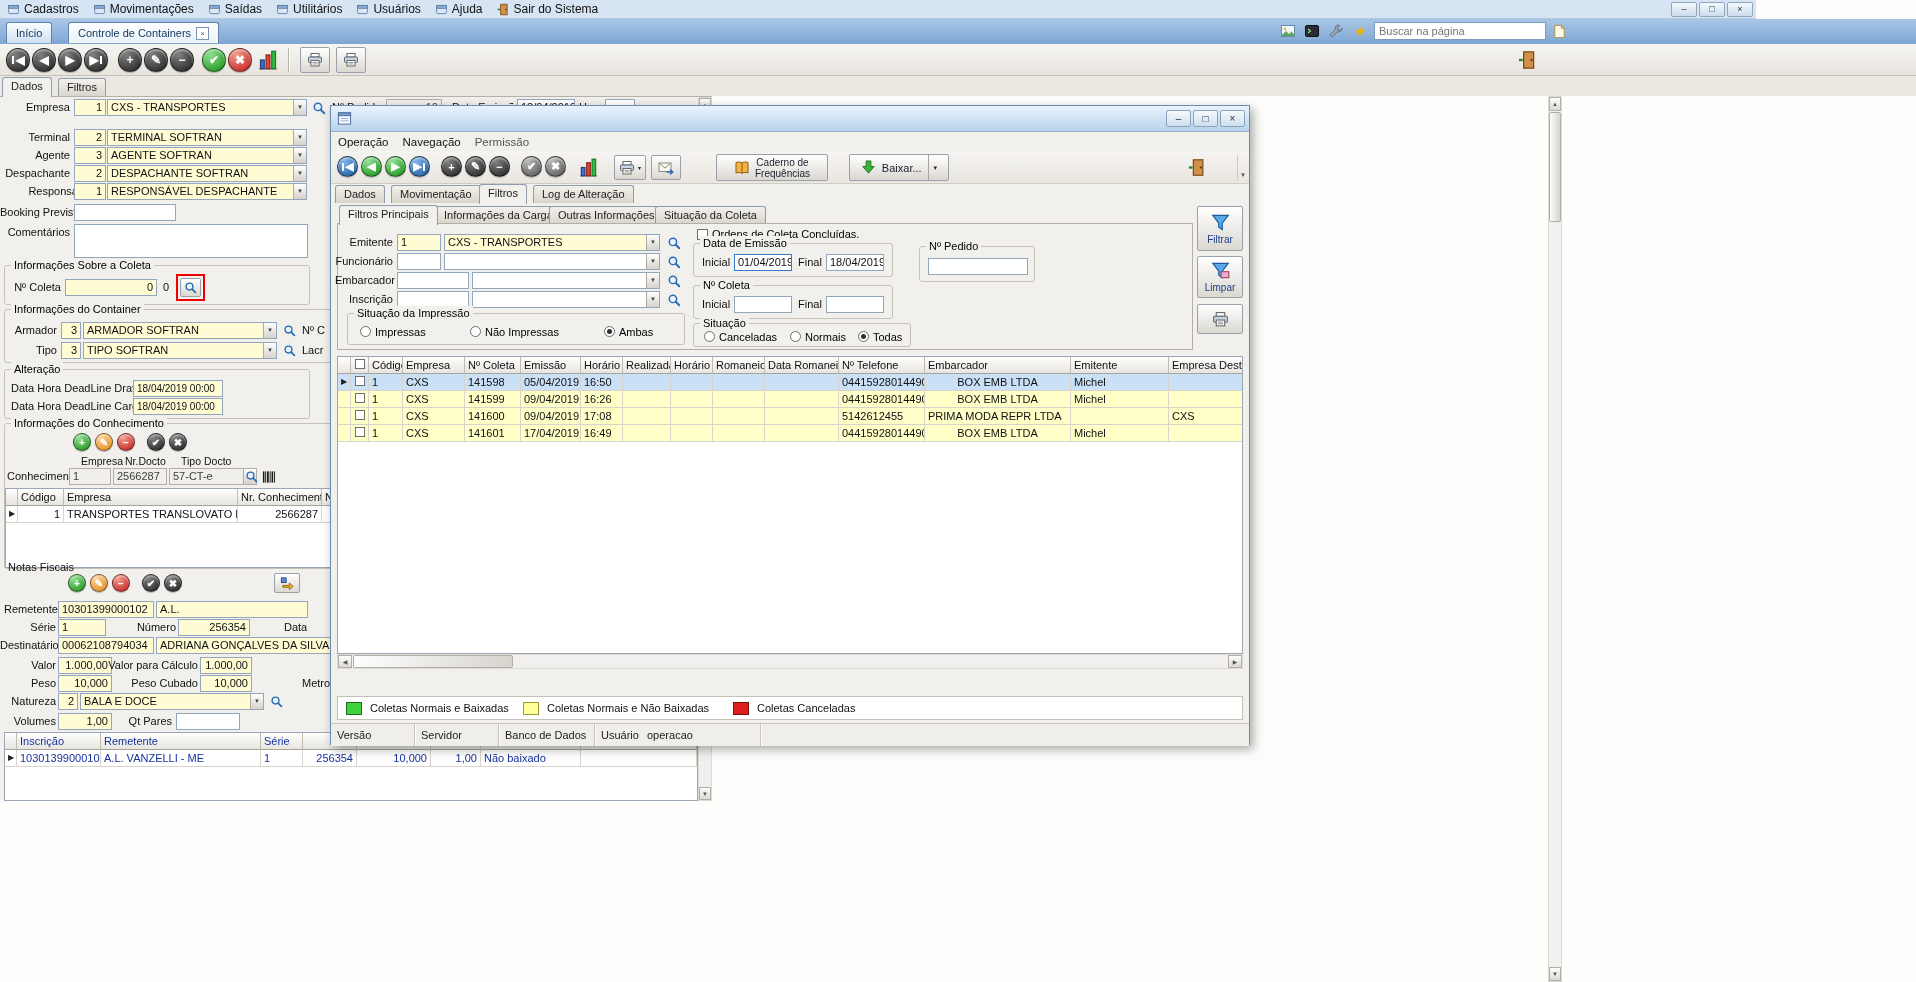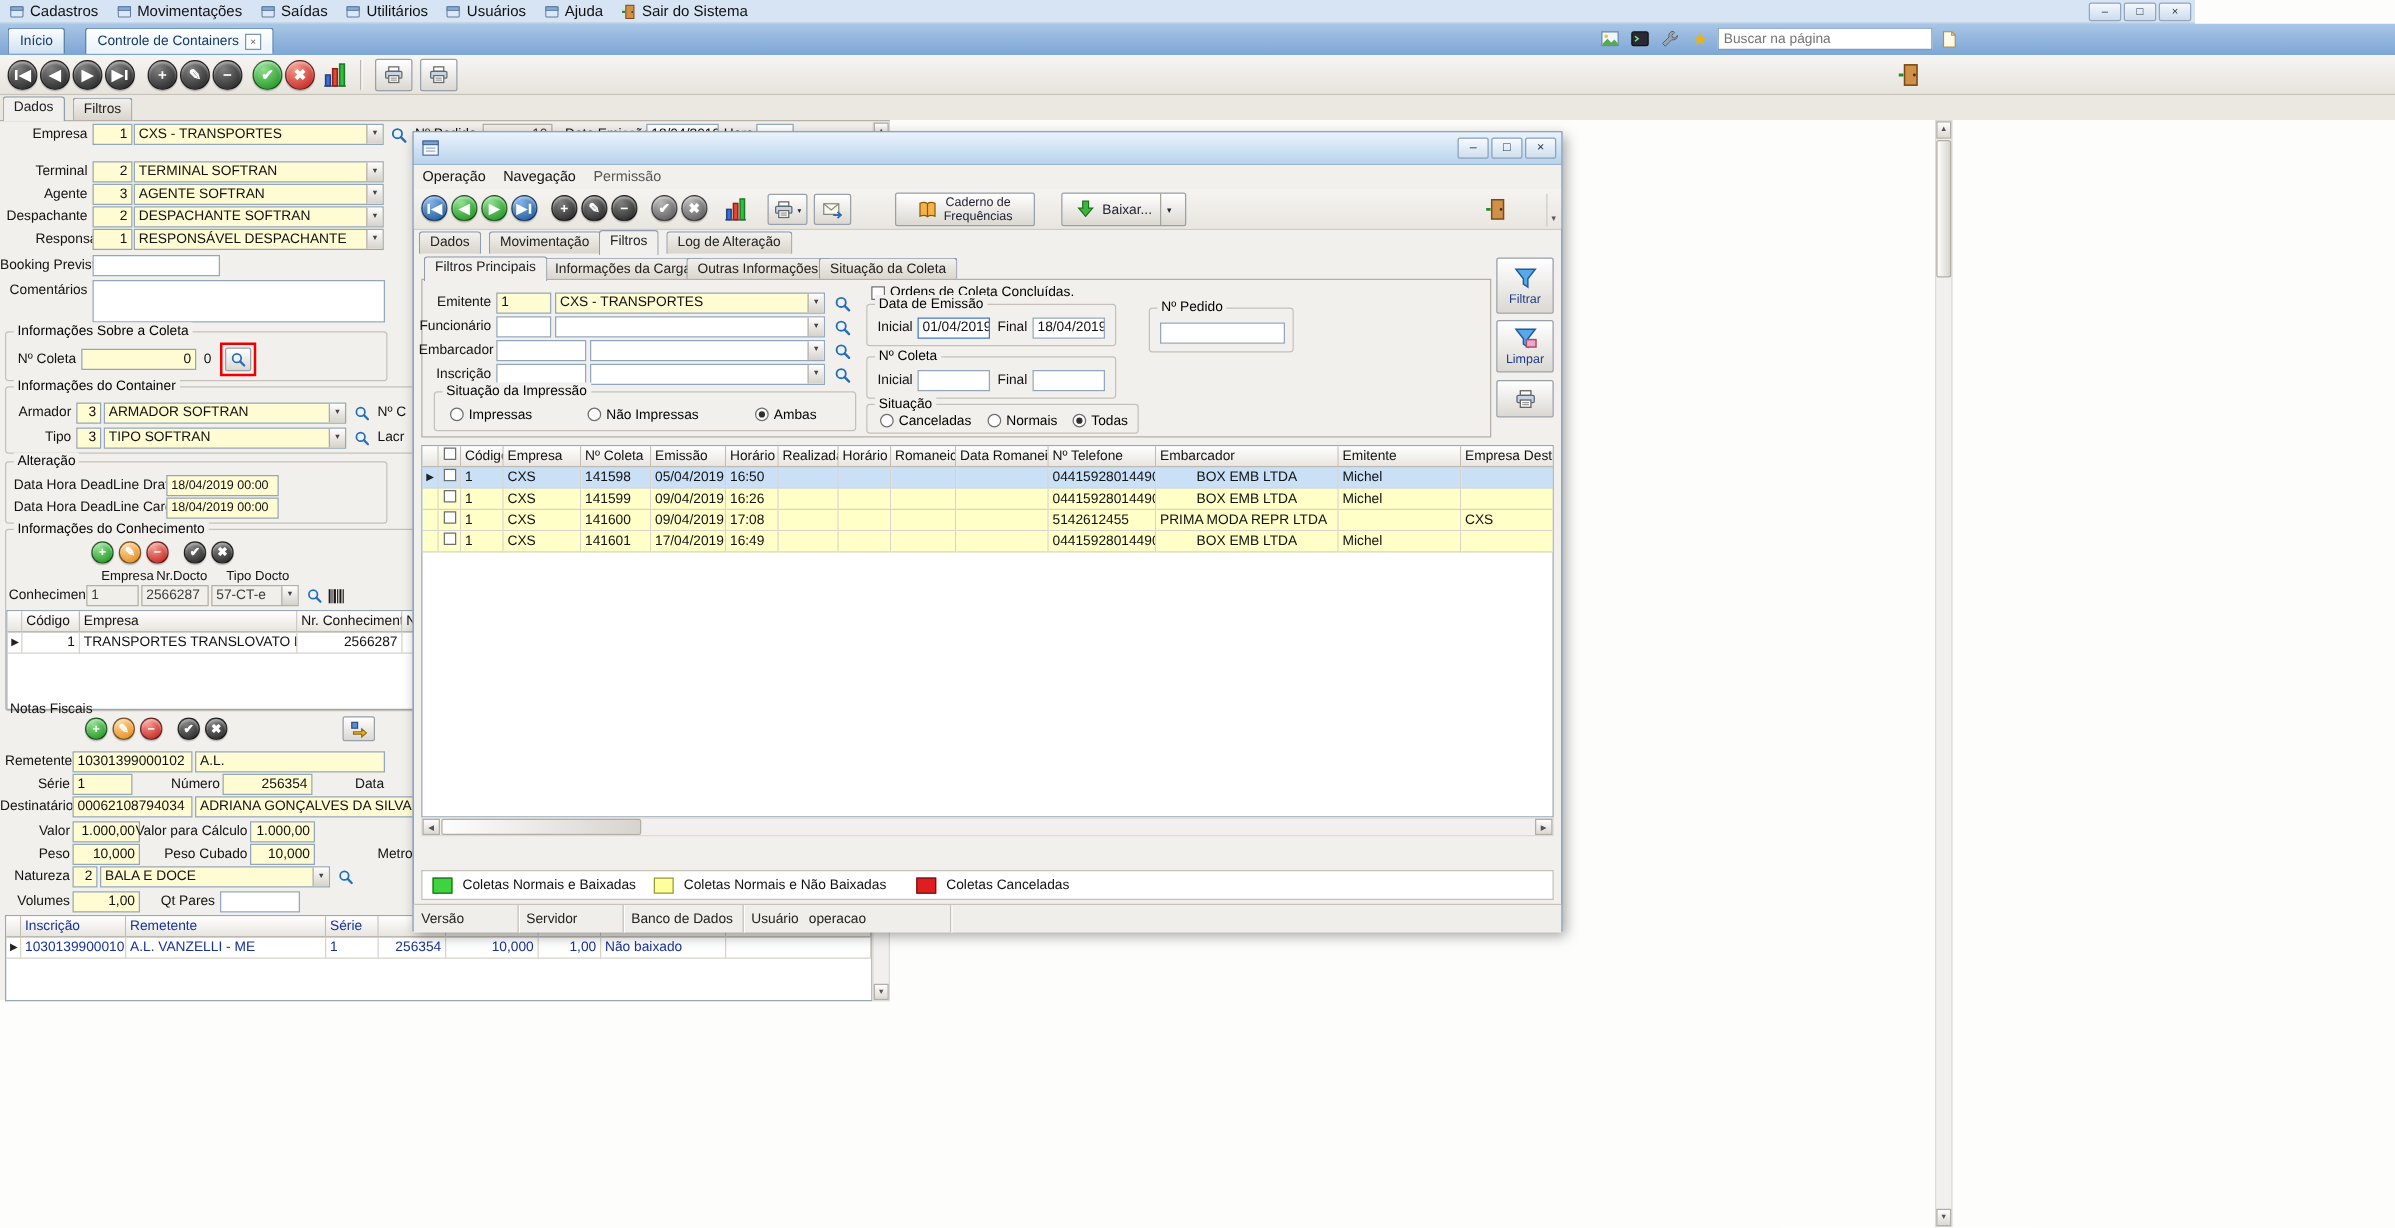--- a/index.html
+++ b/index.html
@@ -349,21 +349,21 @@
       <div class="cb o sm" style="left:90px;top:9px">✎</div>
       <div class="cb r sm" style="left:112px;top:9px">−</div>
       <div class="cb k sm" style="left:142px;top:9px">✔</div>
       <div class="cb k sm" style="left:164px;top:9px">✖</div>
       <div class="lbl" style="left:76px;top:29px;font-size:10.5px">Empresa</div>
       <div class="lbl" style="left:120px;top:29px;font-size:10.5px">Nr.Docto</div>
       <div class="lbl" style="left:176px;top:29px;font-size:10.5px">Tipo Docto</div>
       <div class="lbl" style="left:2px;top:44px">Conhecimento</div>
       <div class="fld dis" style="left:64px;top:44px;width:42px">1</div>
       <div class="fld dis" style="left:108px;top:44px;width:54px">2566287</div>
-      <div class="fld dis combo" style="left:164px;top:44px;width:70px"><span>57-CT-e</span><span class="carr">▼</span></div>
+      <div class="fld dis combo" style="left:164px;top:44px;width:88px"><span>57-CT-e</span><span class="carr">▼</span></div>
       <svg class="ic" style="left:240px;top:46px" width="13" height="13">
           <use href="#i-mag"></use>
         </svg>
       <svg class="ic" style="left:257px;top:45px" width="15" height="16">
           <use href="#i-barcode"></use>
         </svg>
       <div class="grid" style="left:0;top:64px;width:332px;height:80px">
         <div class="grow gh">
           <div class="gc" style="width:12px"></div>
           <div class="gc" style="width:46px">Código</div>

